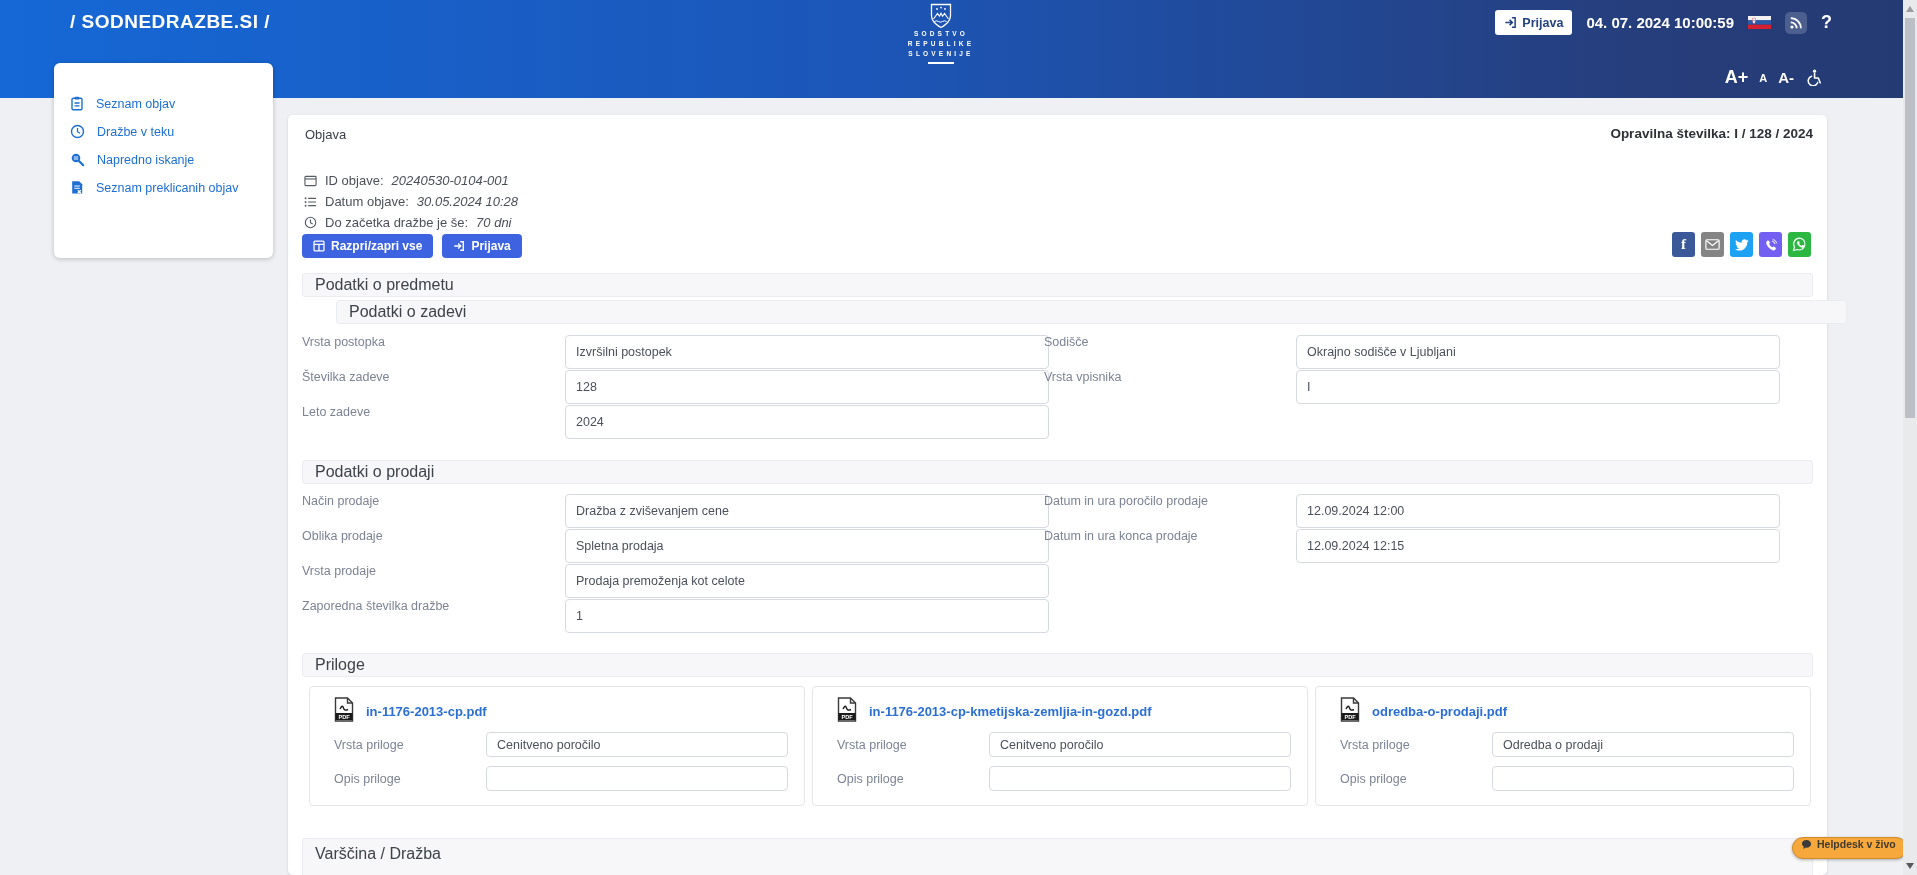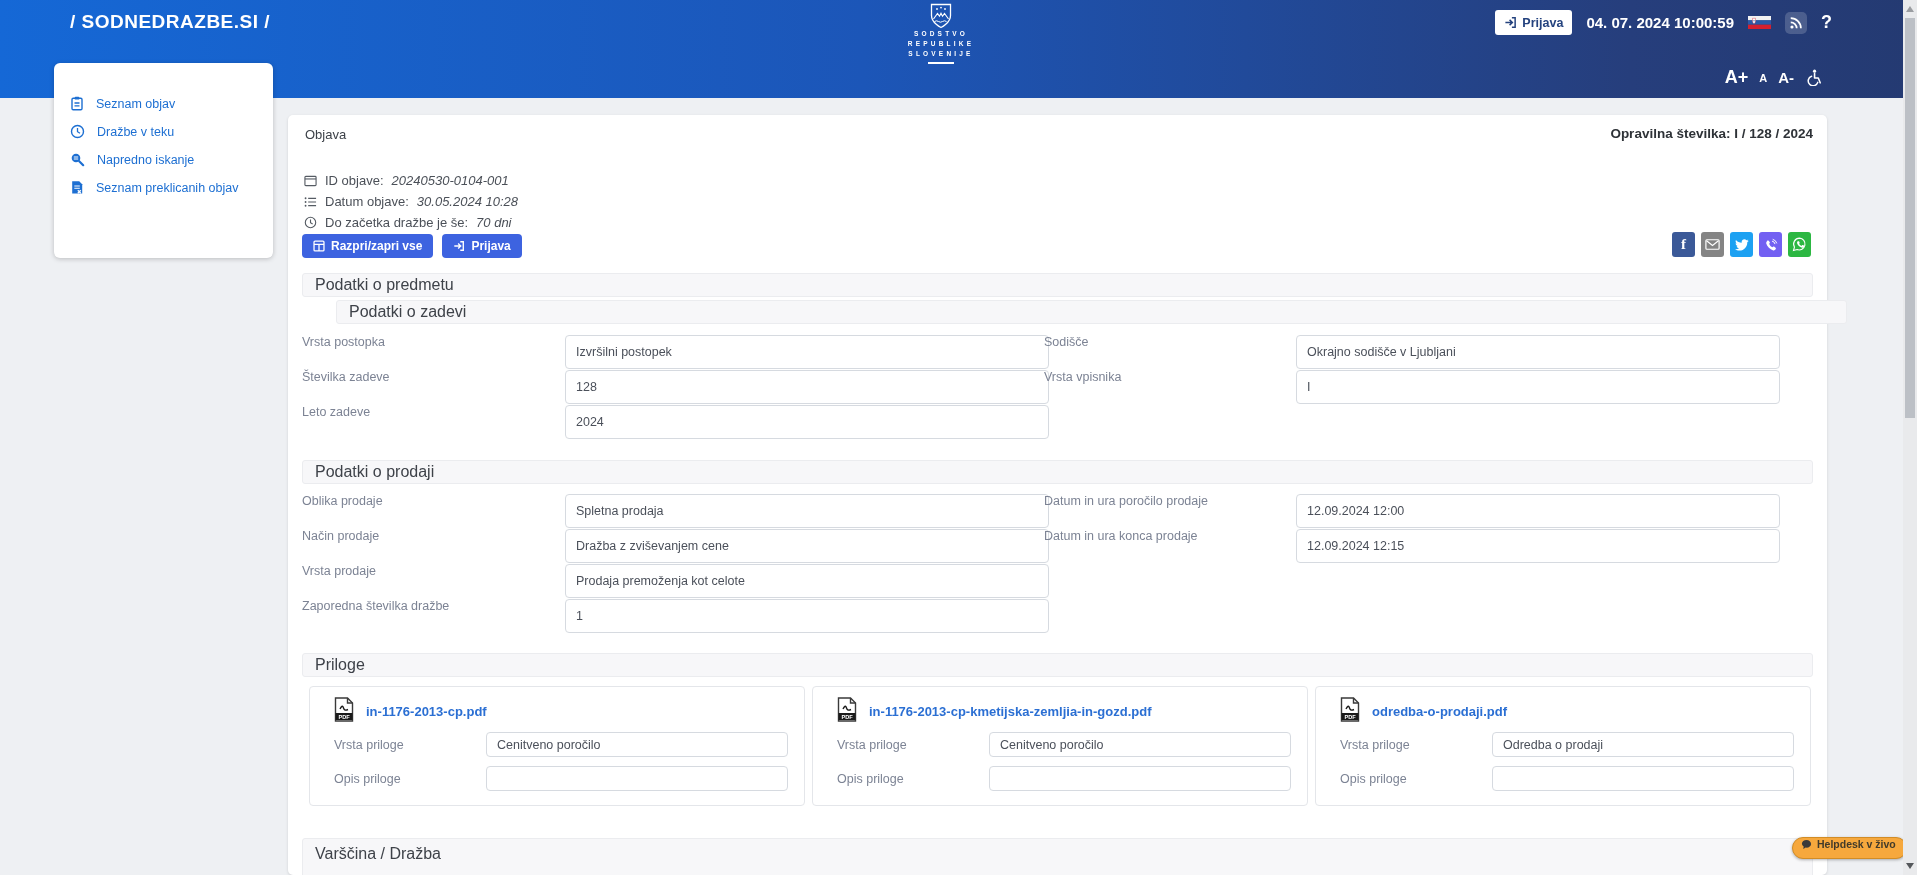--- a/index.html
+++ b/index.html
@@ -298,26 +298,26 @@
         <input class="fin" value="I" style="">
       </div>
     </div>
 
     <div class="sbar" style="top:345px;">
       <span>Podatki o prodaji</span>
     </div>
 
     <div class="fcol fcol-l" style="top:379px;">
       <div class="frow">
+        <span class="flabel">Način prodaje</span>
+        <input class="fin" value="Dražba z zviševanjem cene" style="">
+      </div>
+      <div class="frow">
         <span class="flabel">Oblika prodaje</span>
         <input class="fin" value="Spletna prodaja" style="">
-      </div>
-      <div class="frow">
-        <span class="flabel">Način prodaje</span>
-        <input class="fin" value="Dražba z zviševanjem cene" style="">
       </div>
       <div class="frow">
         <span class="flabel">Vrsta prodaje</span>
         <input class="fin" value="Prodaja premoženja kot celote" style="">
       </div>
       <div class="frow">
         <span class="flabel">Zaporedna številka dražbe</span>
         <input class="fin" value="1" style="">
       </div>
     </div>

